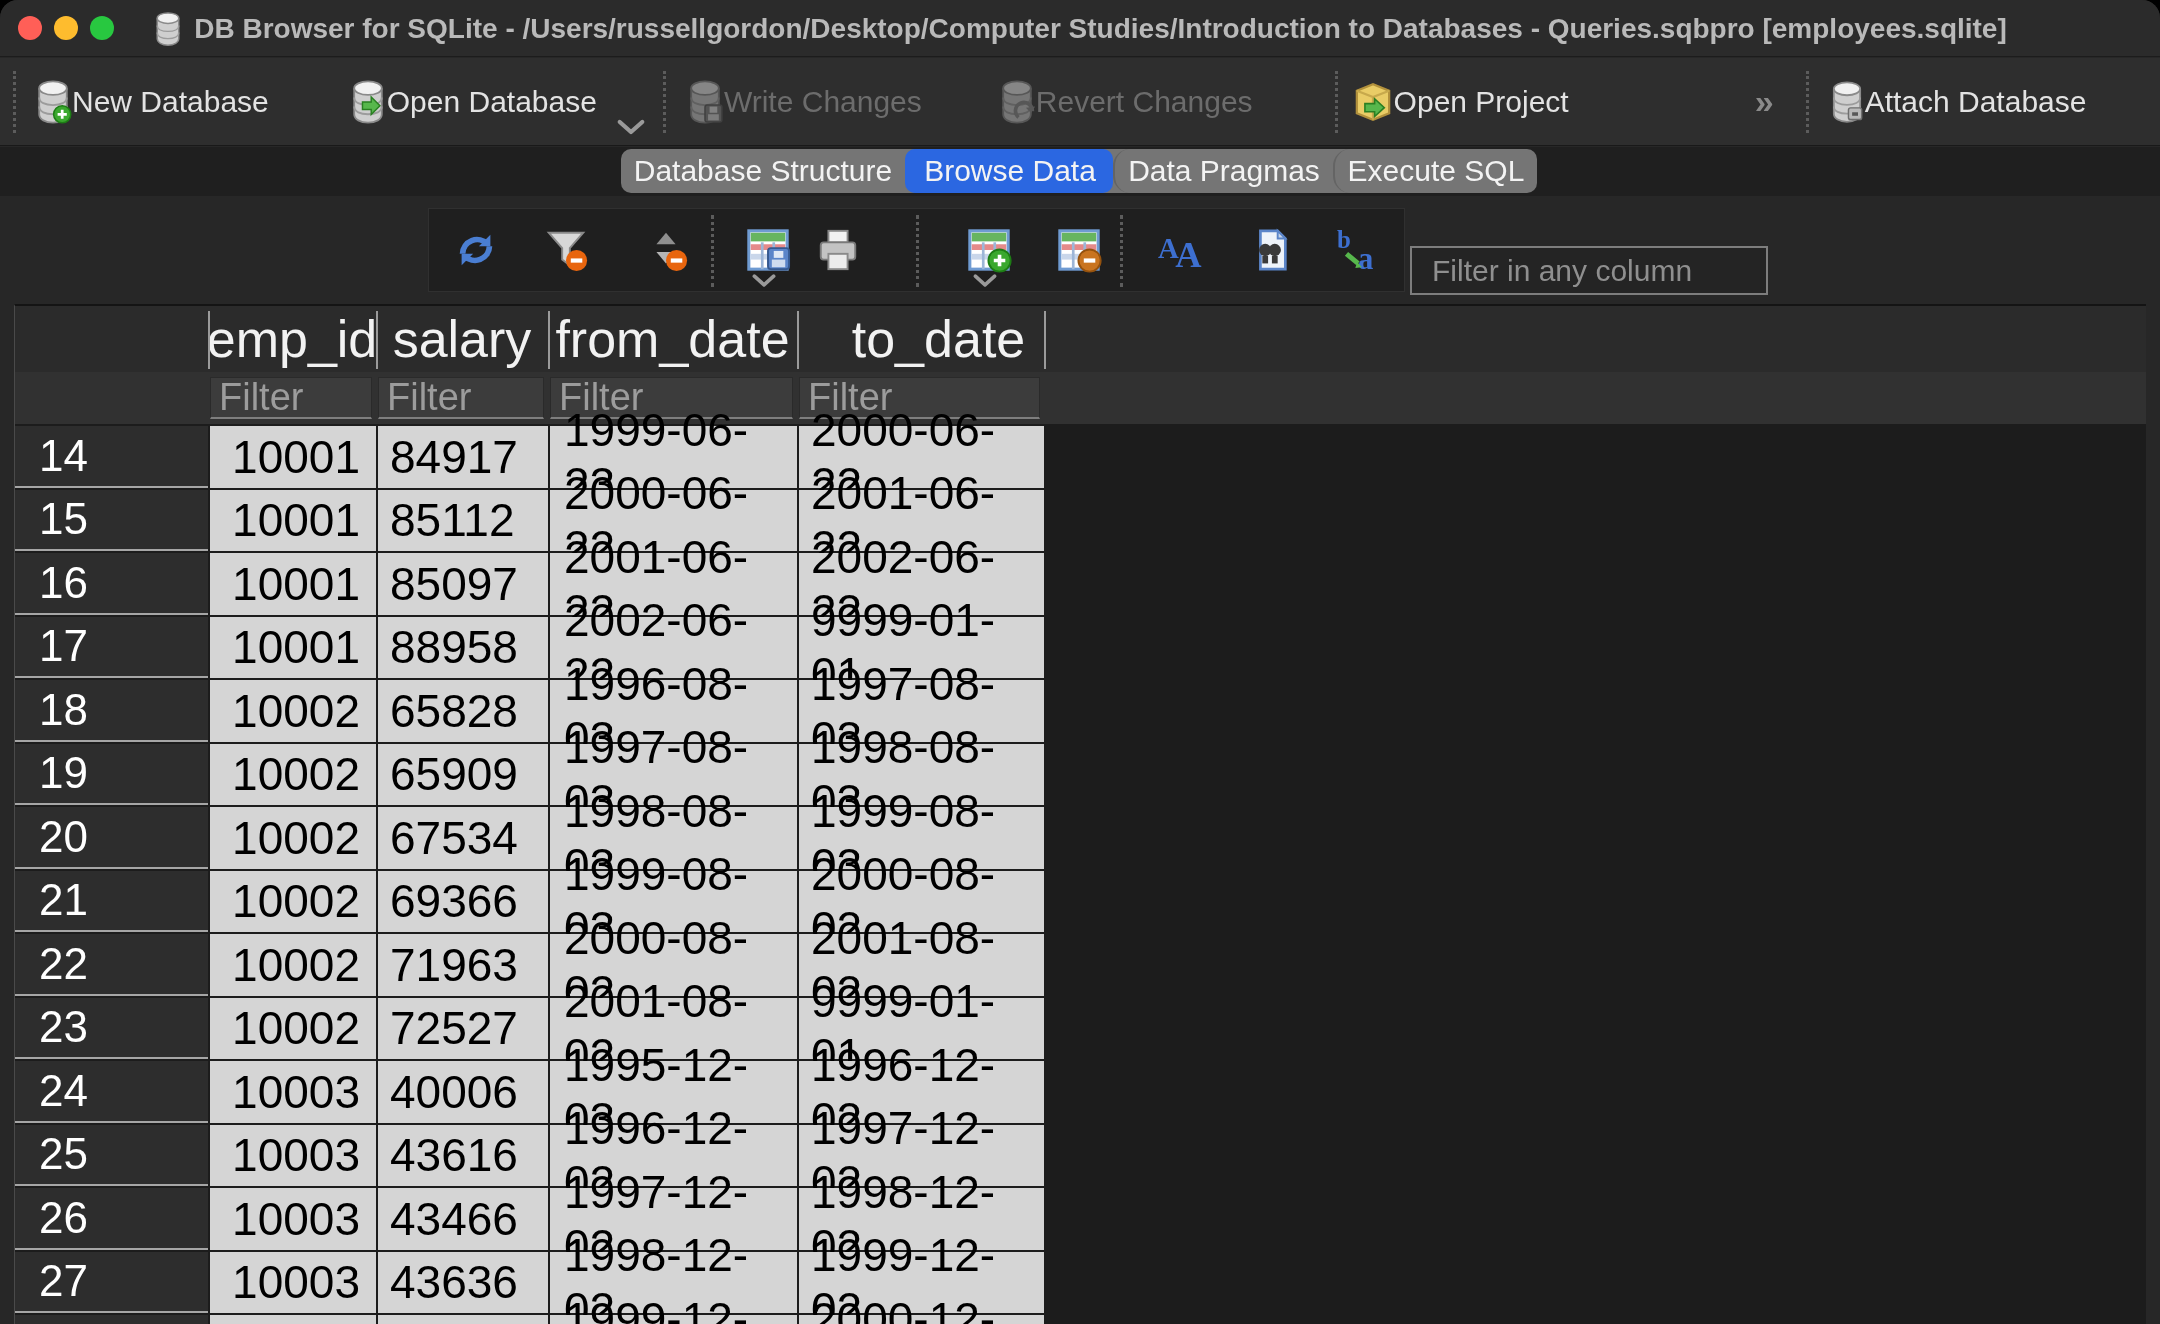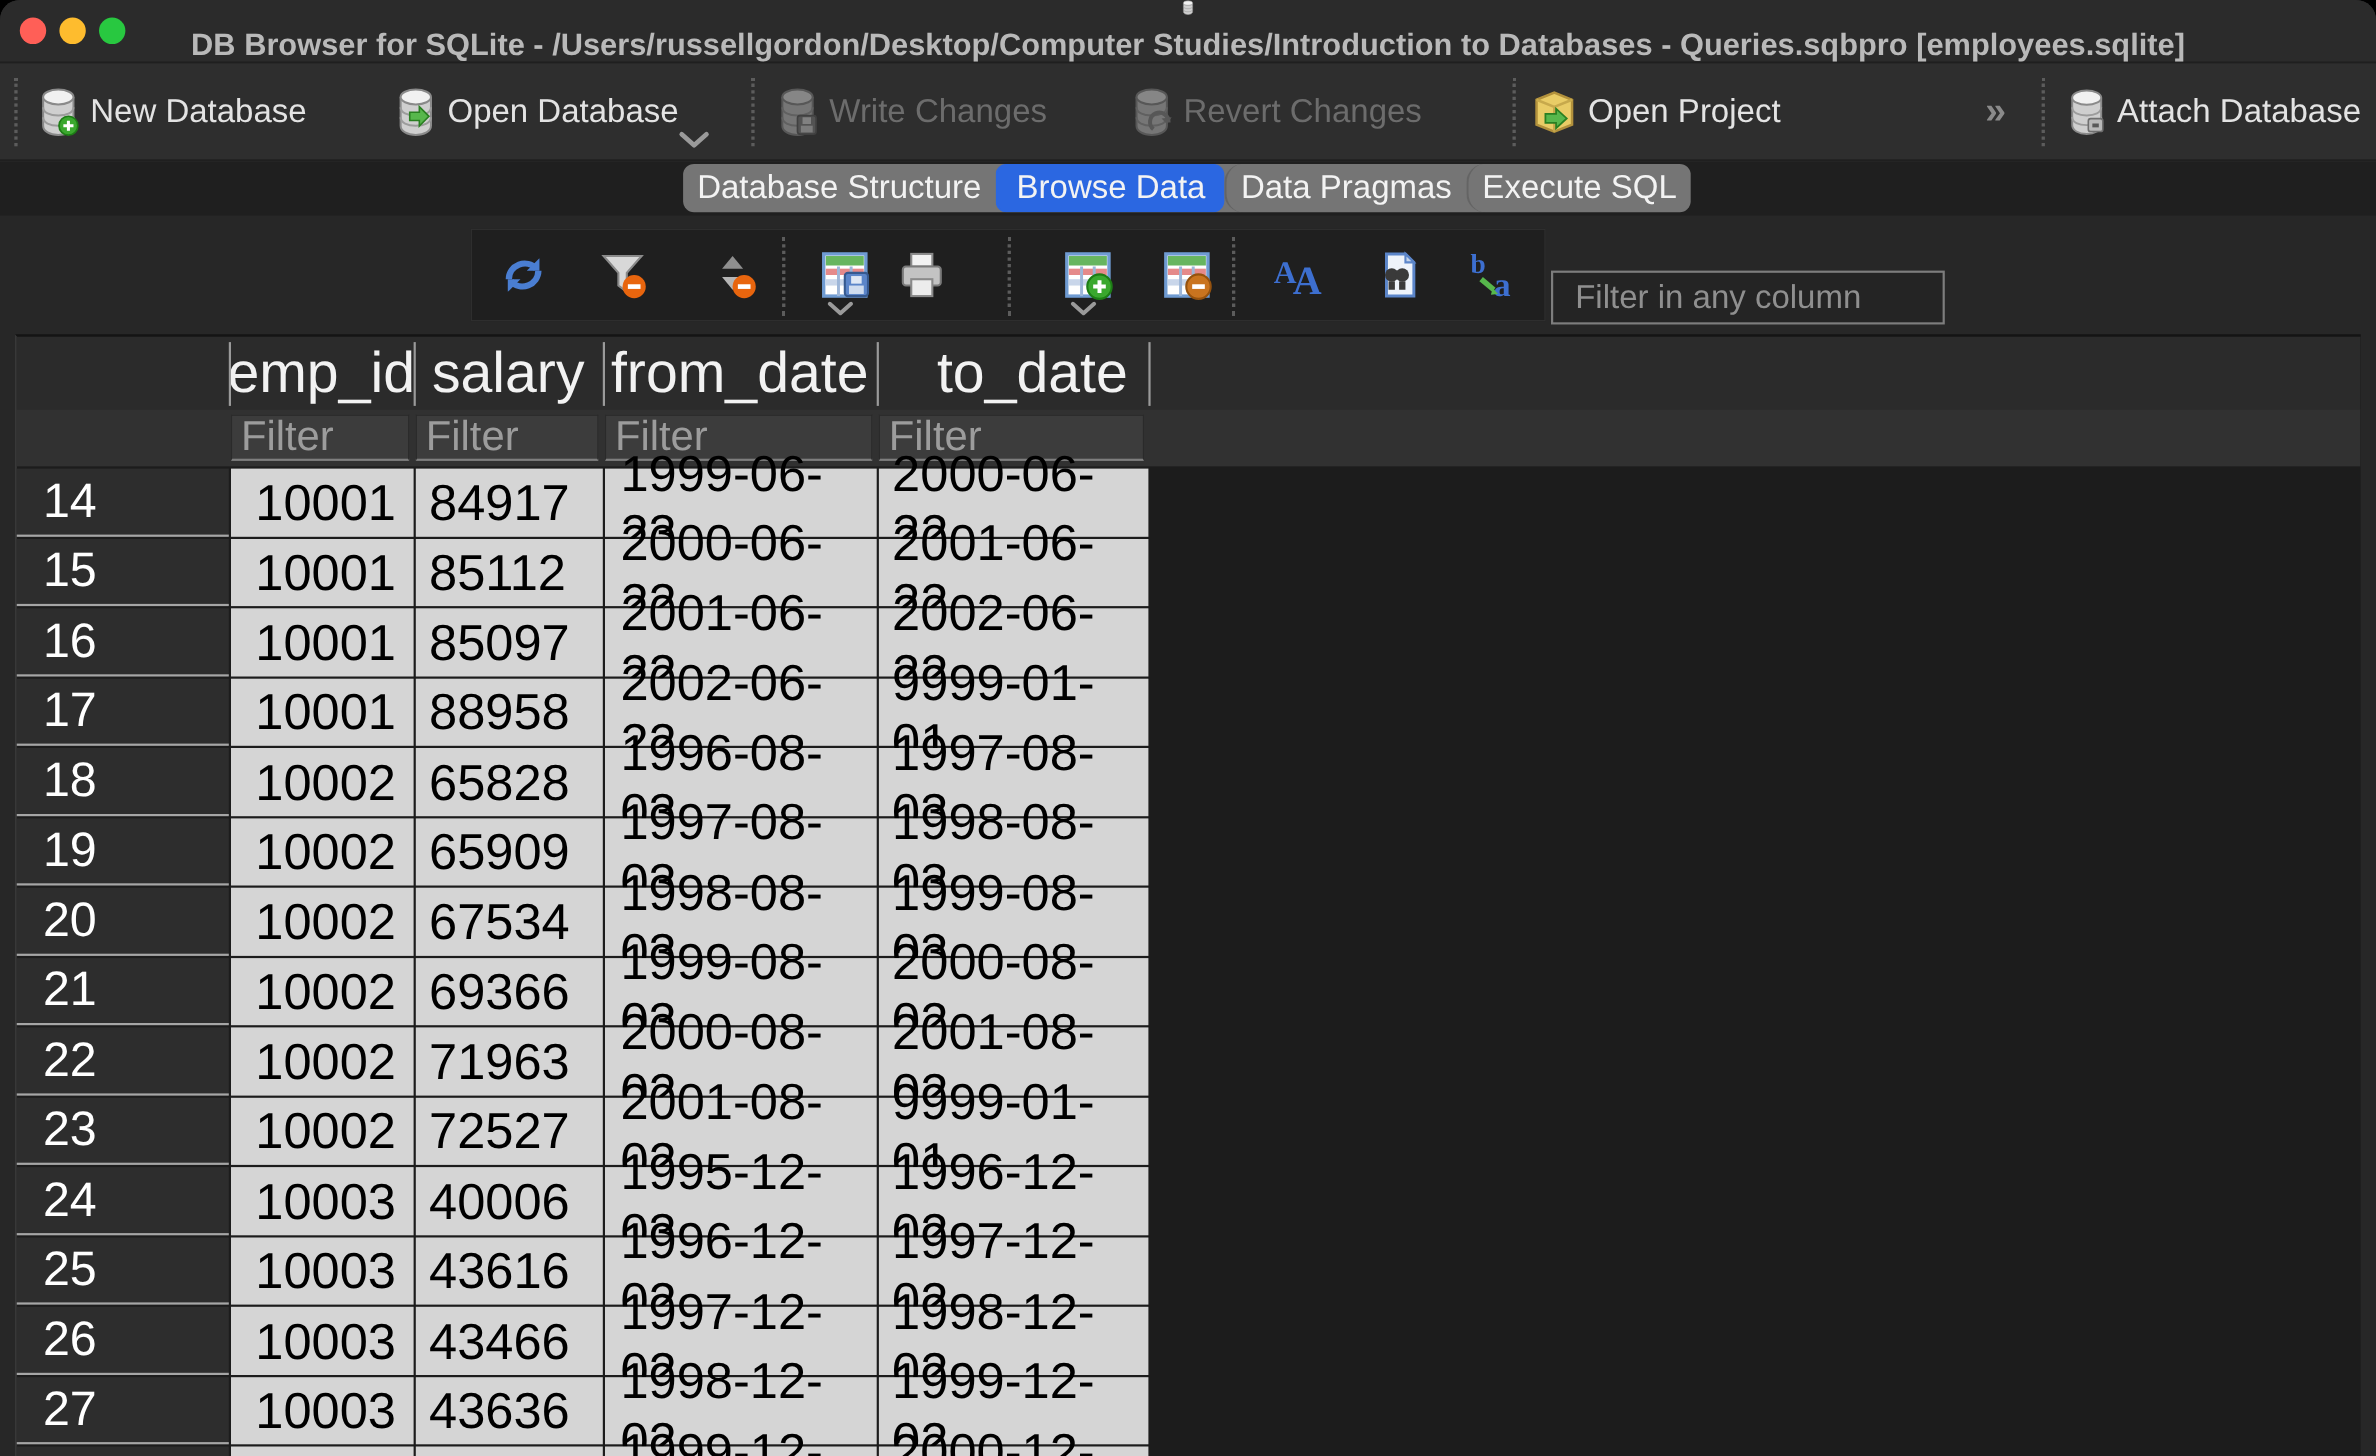--- a/index.html
+++ b/index.html
@@ -9,29 +9,29 @@
             background:#272727; border-radius:18px 18px 0 0; overflow:hidden; }
 
   
   .titlebar { position:absolute; left:0; top:0; width:100%; height:57px;
               background:#2b2b2b; border-bottom:1px solid #1c1c1c; }
   .tl { position:absolute; top:16px; width:24px; height:24px; border-radius:50%; }
   .tl.red    { left:18px; background:#ff5f57; }
   .tl.yellow { left:54px; background:#febc2e; }
   .tl.green  { left:90px; background:#28c840; }
   .title-center { position:absolute; left:0; right:0; top:0; height:57px;
-                  display:flex; align-items:center; justify-content:center; gap:11px;flex-direction:column; }
+                  display:flex; align-items:center; justify-content:center; gap:11px; }
   .title-text { color:#b9b9b9; font-size:28px; font-weight:700; white-space:nowrap; }
 
   
   .toolbar { position:absolute; left:0; top:58px; width:100%; height:88px;
              background:#2e2e2e; border-bottom:1px solid #191919;
              display:flex; align-items:center; font-size:30px; color:#e3e3e3; }
   .tb-sep { width:0; height:62px; border-left:3px dotted #5c5c5c; }
-  .tb-btn { display:flex; align-items:center; gap:10px; white-space:nowrap; cursor:default; }
+  .tb-btn { display:flex; align-items:center; white-space:nowrap; cursor:default; }
   .tb-btn svg { flex:0 0 auto; }
   .tb-btn.disabled { color:#6c6c6c; }
   .tb-btn.disabled svg { filter:grayscale(1) opacity(.45); }
   .tb-overflow { color:#8a8a8a; font-size:34px; font-weight:700; letter-spacing:-4px; }
   .tb-dropchevron { position:absolute; left:616px; top:118px; }
 
   
   .tabstrip { position:absolute; left:0; top:147px; width:100%; height:49px; background:#1f1f1f; }
   .segmented { position:absolute; left:621px; top:2px; height:44px; display:flex;
                border-radius:10px; overflow:hidden; background:#757575; }

